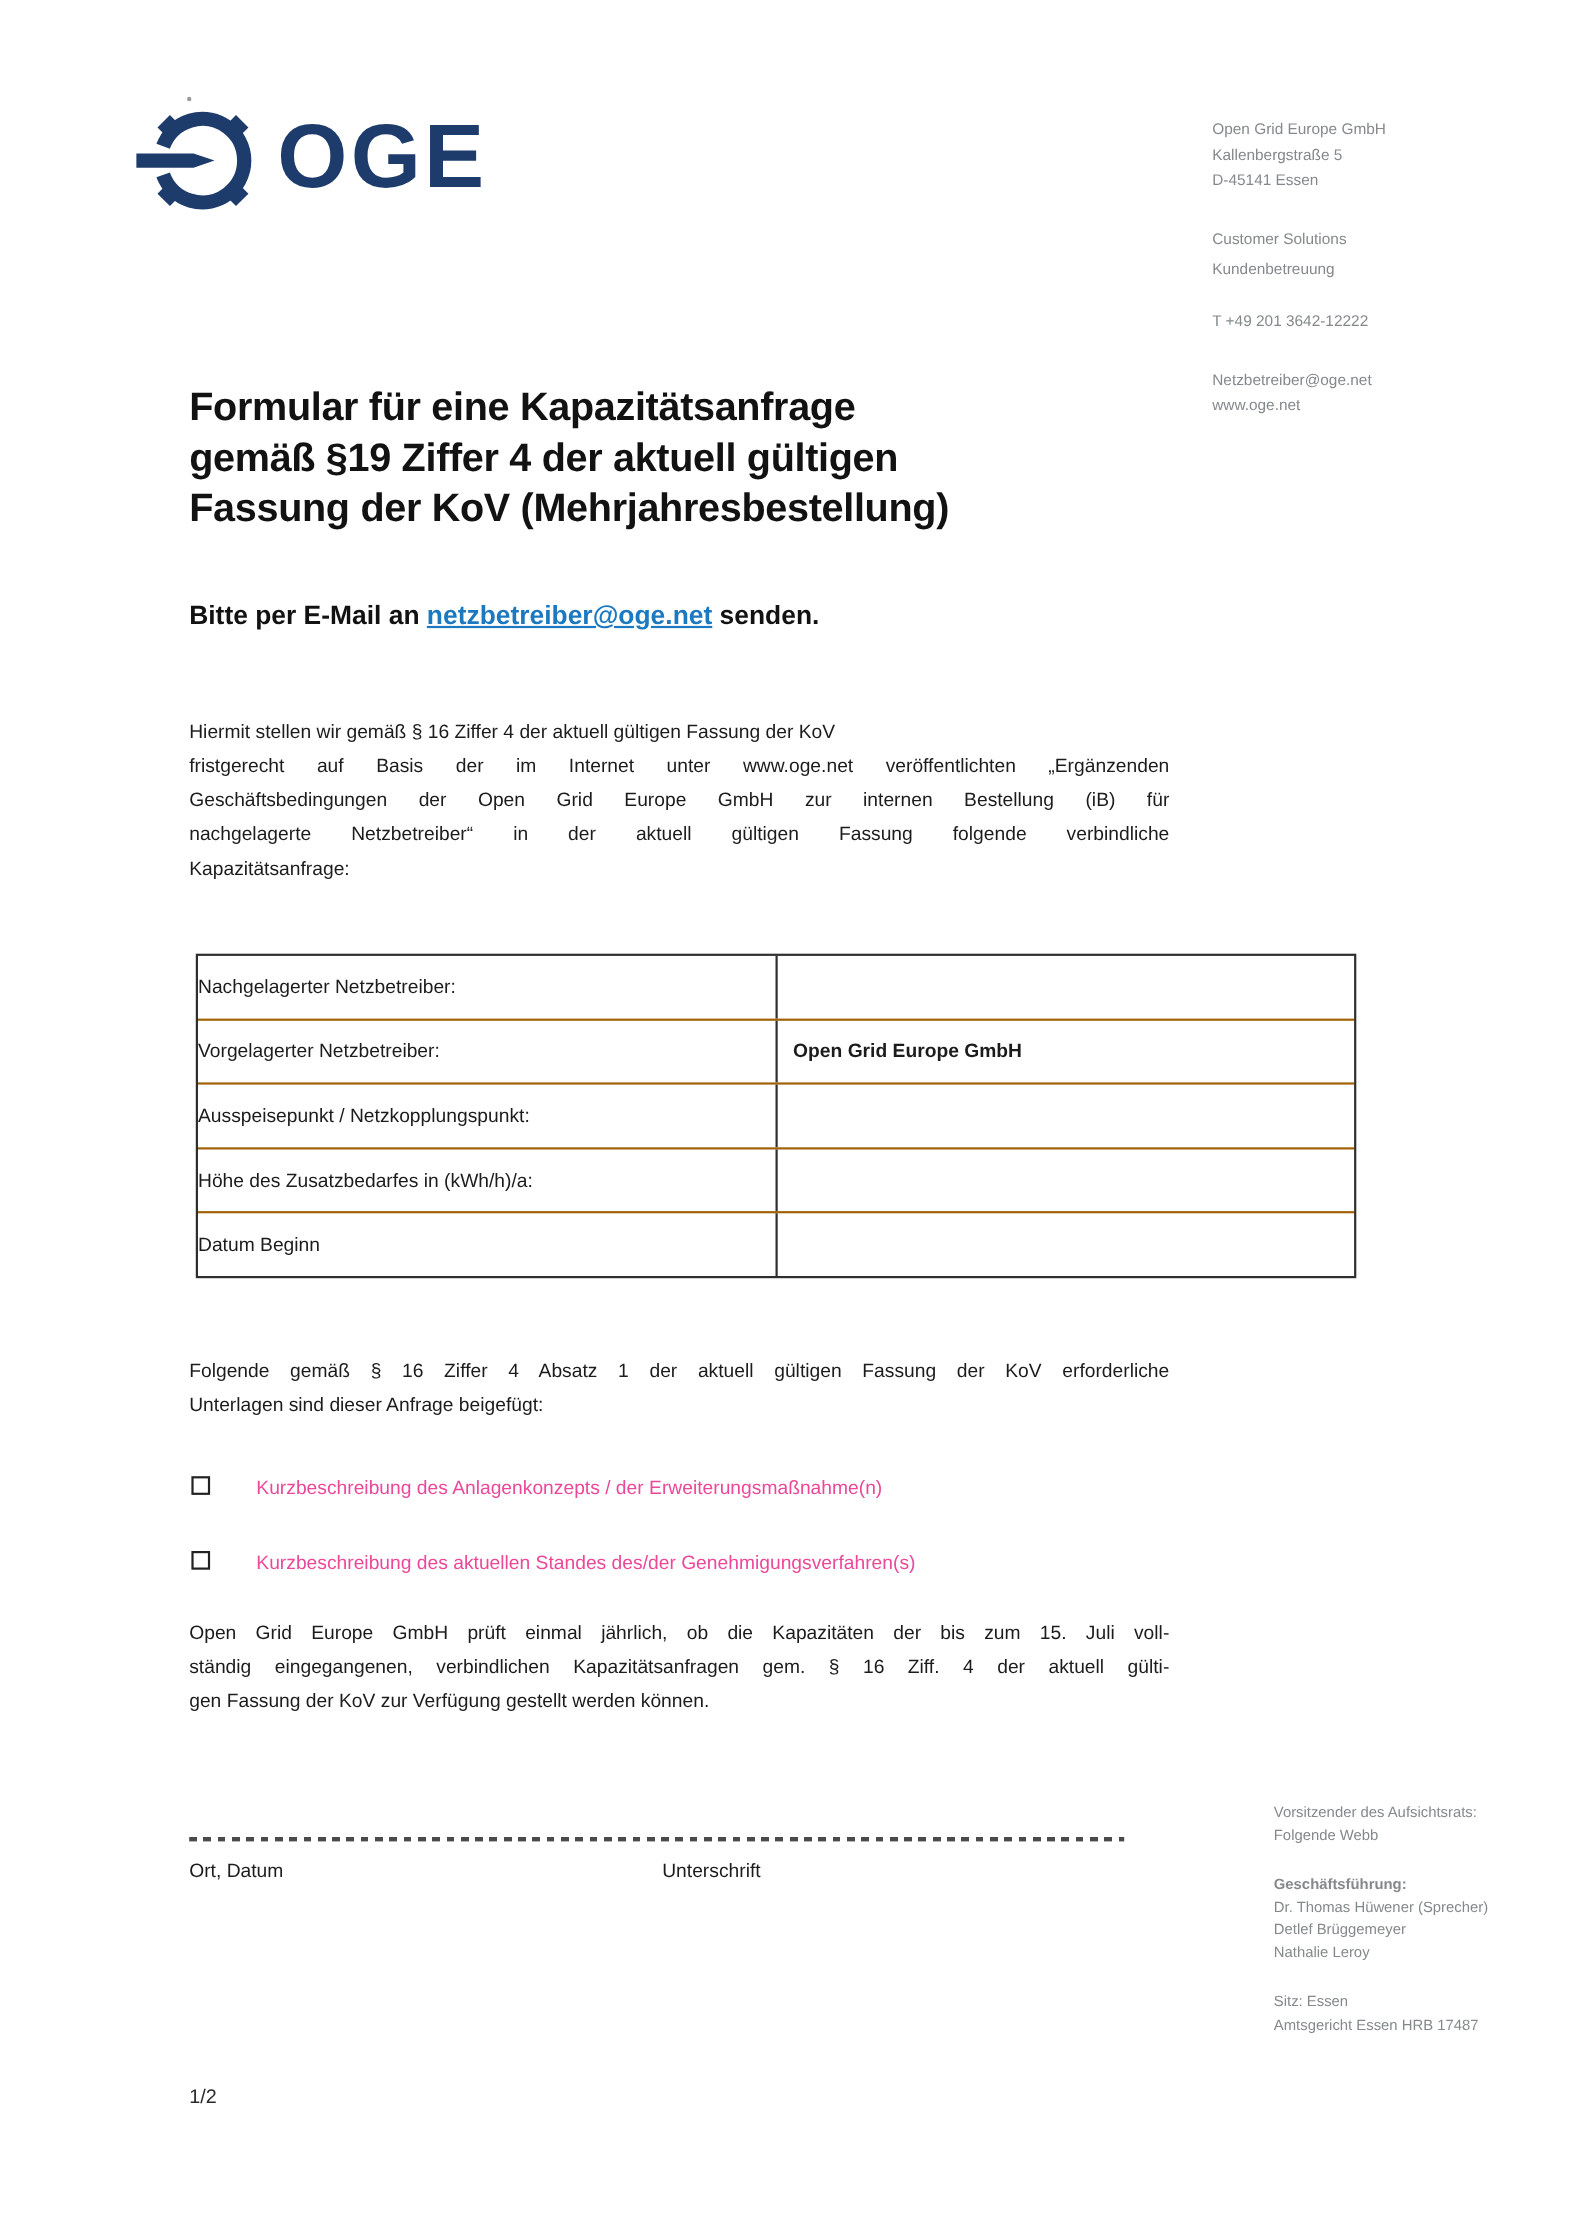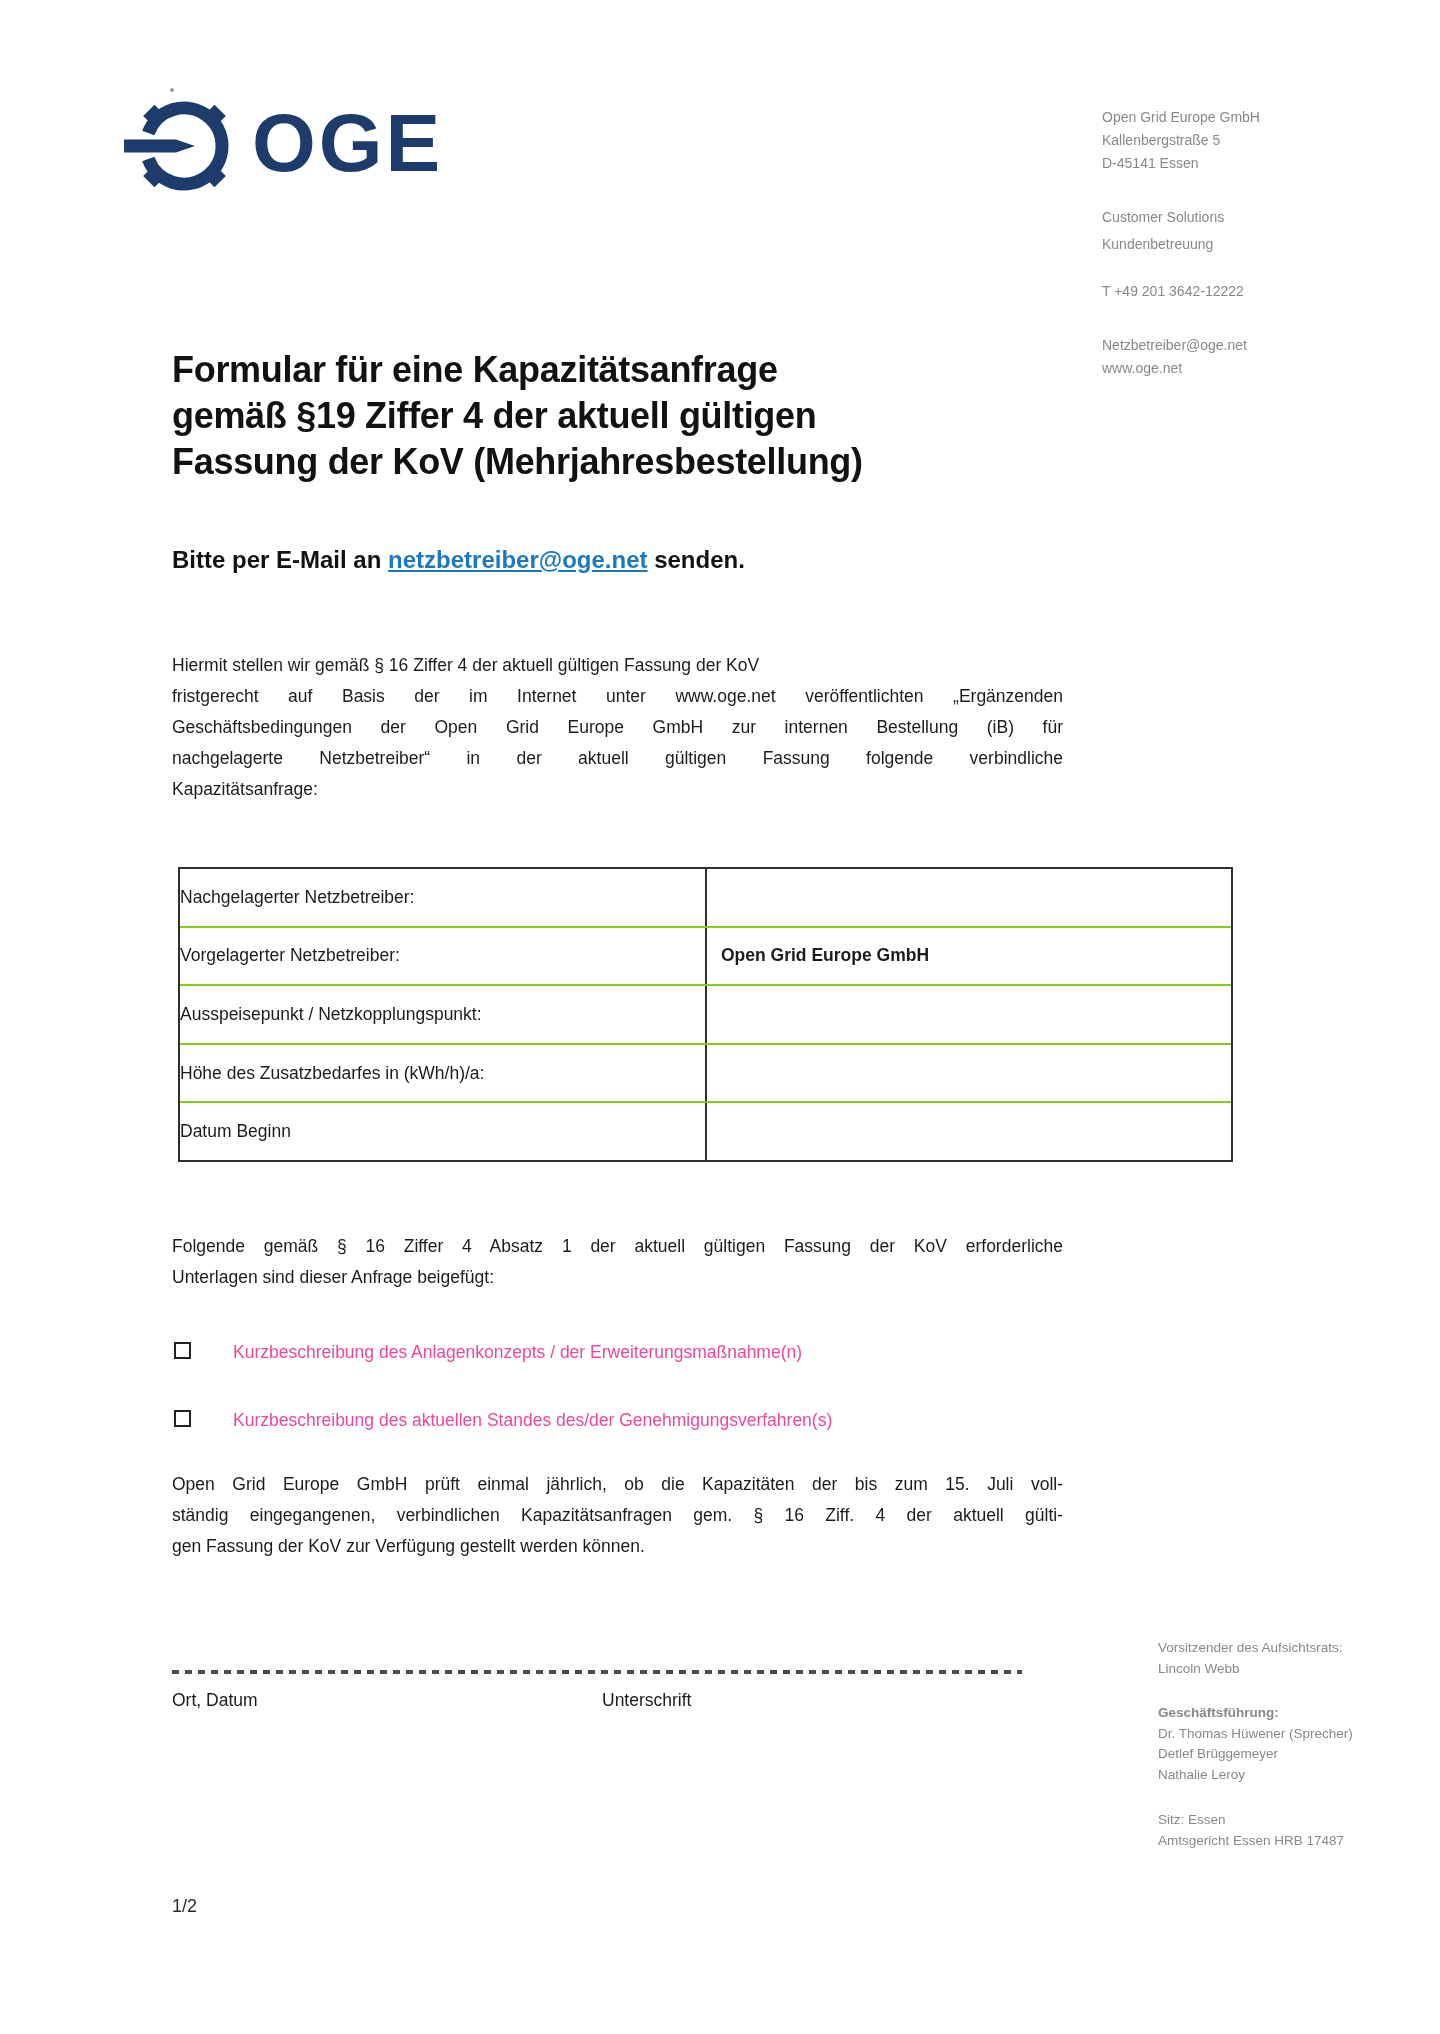--- a/index.html
+++ b/index.html
@@ -52,21 +52,21 @@
     font-size:17.5px;line-height:31px;color:#1c1c1c;
   }
   .just{text-align:justify;text-align-last:justify;}
 
   
   .req-table{
     position:absolute;left:178px;top:867px;width:1055px;height:295px;
     border:2px solid #2e2e2e;box-sizing:border-box;
     display:flex;flex-direction:column;
   }
-  .t-row{flex:1;display:flex;border-top:2px solid #84cc16;}
+  .t-row{flex:1;display:flex;border-top:2px solid #a16207;}
   .t-row:first-child{border-top:none;}
   .t-label{
     width:527px;box-sizing:border-box;border-right:2px solid #2e2e2e;
     display:flex;align-items:center;
     font-size:17.5px;color:#1c1c1c;
   }
   .t-value{
     flex:1;display:flex;align-items:center;padding-left:14px;
     font-size:17.5px;font-weight:bold;color:#1c1c1c;
   }
@@ -187,21 +187,21 @@
     <div class="just">ständig eingegangenen, verbindlichen Kapazitätsanfragen gem. § 16 Ziff. 4 der aktuell gülti-</div>
     <div>gen Fassung der KoV zur Verfügung gestellt werden können.</div>
   </div>
 
   <div class="sig-line"></div>
   <div class="sig-label" style="left:172px;">Ort, Datum</div>
   <div class="sig-label" style="left:602px;">Unterschrift</div>
 
   <div class="footer-right">
     <div>Vorsitzender des Aufsichtsrats:</div>
-    <div>Lincoln Webb</div>
+    <div>Folgende Webb</div>
     <div class="fr-gap1">Geschäftsführung:</div>
     <div>Dr. Thomas Hüwener (Sprecher)</div>
     <div>Detlef Brüggemeyer</div>
     <div>Nathalie Leroy</div>
     <div class="fr-gap2">Sitz: Essen</div>
     <div>Amtsgericht Essen HRB 17487</div>
   </div>
 
   <div class="page-num">1/2</div>
 

